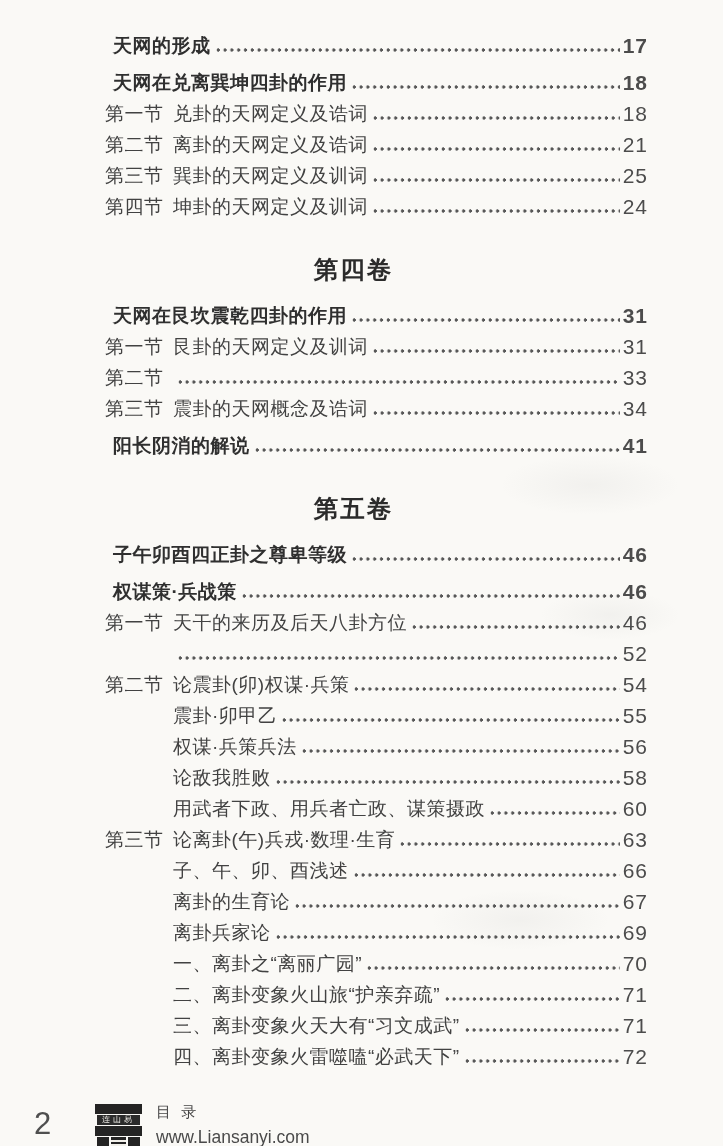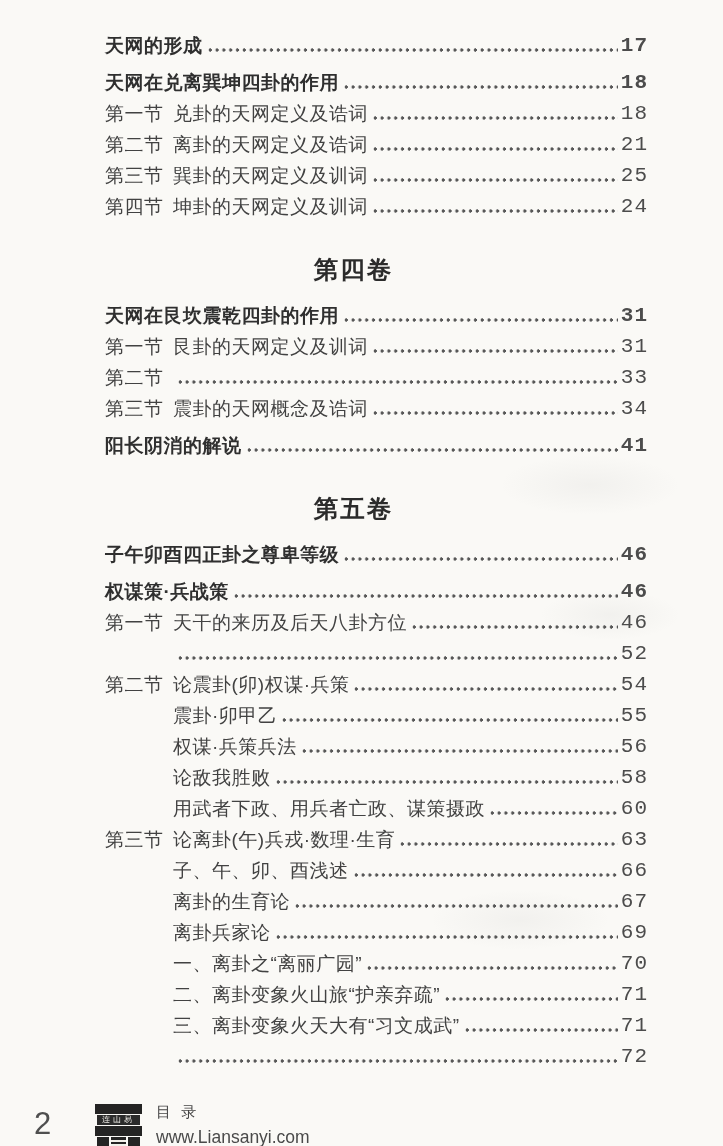--- a/index.html
+++ b/index.html
@@ -43,26 +43,26 @@
   .row .dots {
     flex: 1 1 auto;
     align-self: flex-end;
     height: 6px;
     margin: 0 3px 8px 5px;
     background-image: radial-gradient(circle at 2.2px 3px, #575757 1.45px, rgba(0,0,0,0) 1.85px);
     background-size: 6.8px 6px;
     background-repeat: repeat-x;
   }
   .row .page-num {
-    font-family: Liberation Mono, monospace;
+    font-family: Liberation Sans, sans-serif;
     font-size: 21px;
     letter-spacing: 1px;
     color: #4c4c4c;
   }
-  .row.bold { font-weight: 700; margin-top: 6px; color: #2f2f2f; }
+  .row.bold { font-weight: 700; margin-top: 6px; color: #2f2f2f; margin-left: 8px; }
   .row.sub { padding-left: 68px; }
   .row.volume {
     display: block;
     height: 36px;
     line-height: 36px;
     margin: 30px 46px 12px 0;
     text-align: center;
     font-size: 24.5px;
     font-weight: 700;
     letter-spacing: 2px;
@@ -275,20 +275,21 @@
         <span class="page-num">71</span>
       </div>
       <div class="row sub">
 
         <span class="title">三、离卦变象火天大有“习文成武”</span>
         <span class="dots"></span>
         <span class="page-num">71</span>
       </div>
       <div class="row sub">
 
+        <span class="title">四、离卦变象火雷噬嗑“必武天下”</span>
         <span class="dots"></span>
         <span class="page-num">72</span>
       </div>
     </div>
 
   <div class="footer">
     <div class="pageno">2</div>
 
     <div class="logo">
       <div class="bar"></div>

